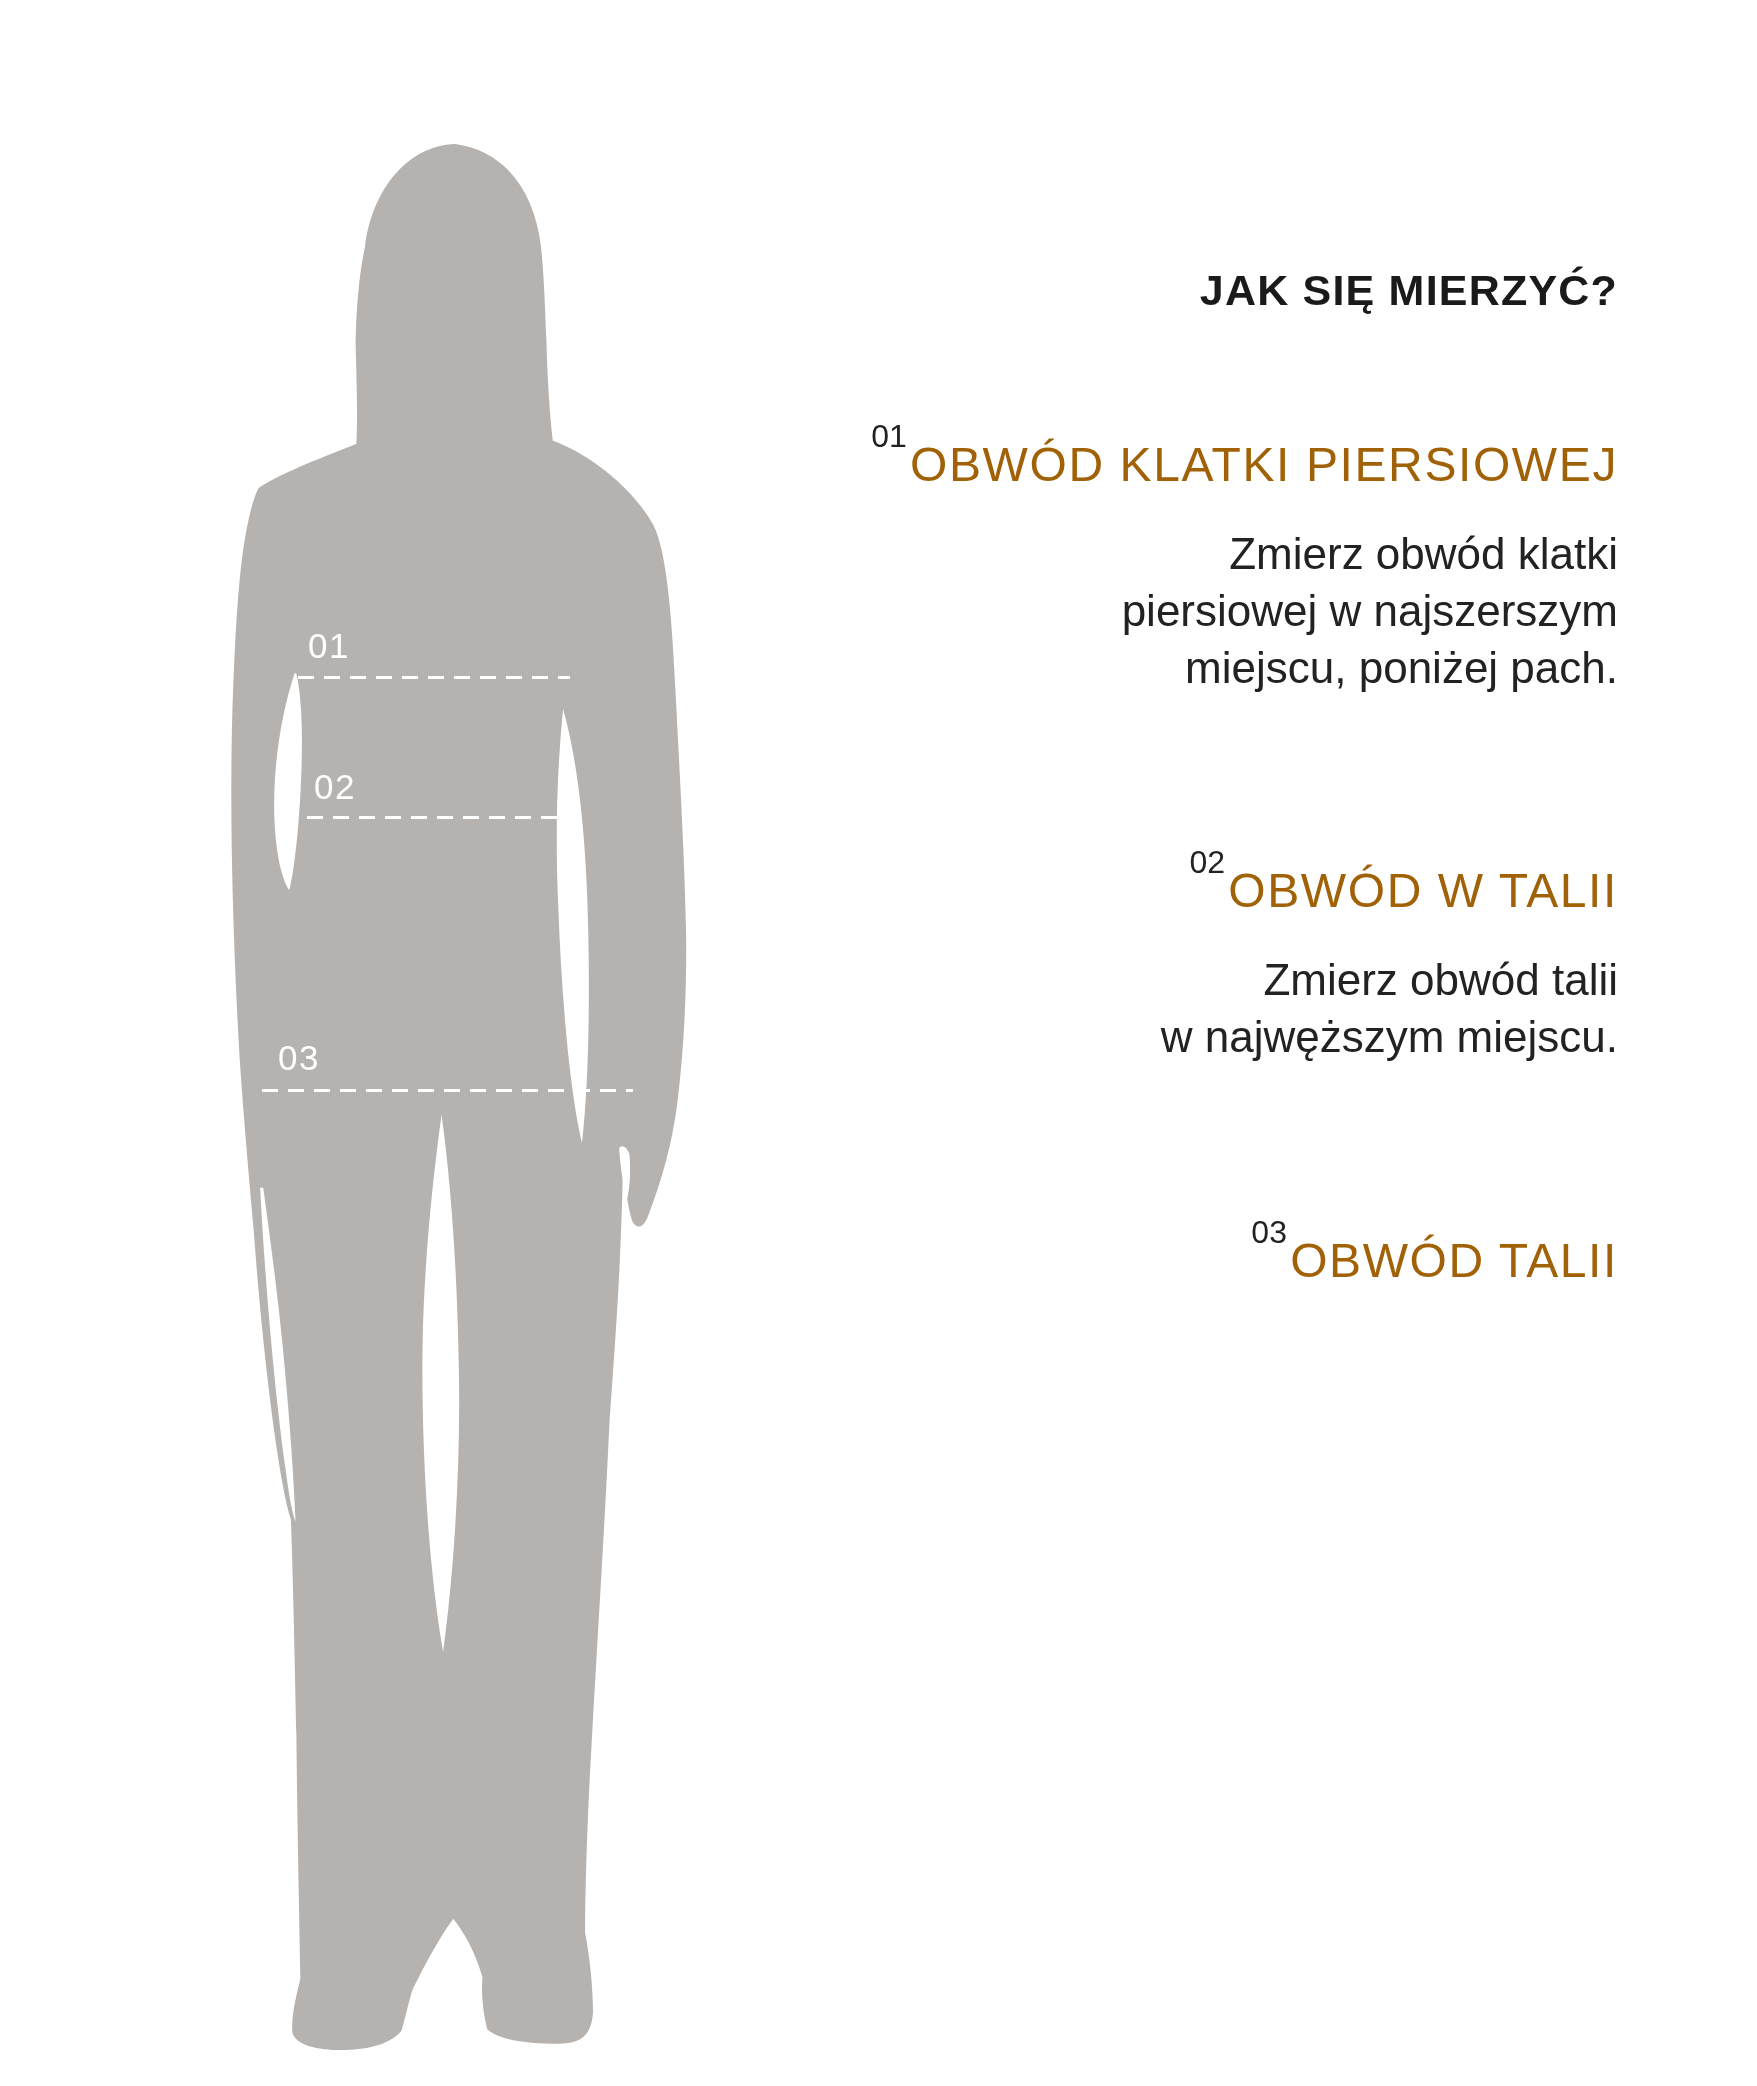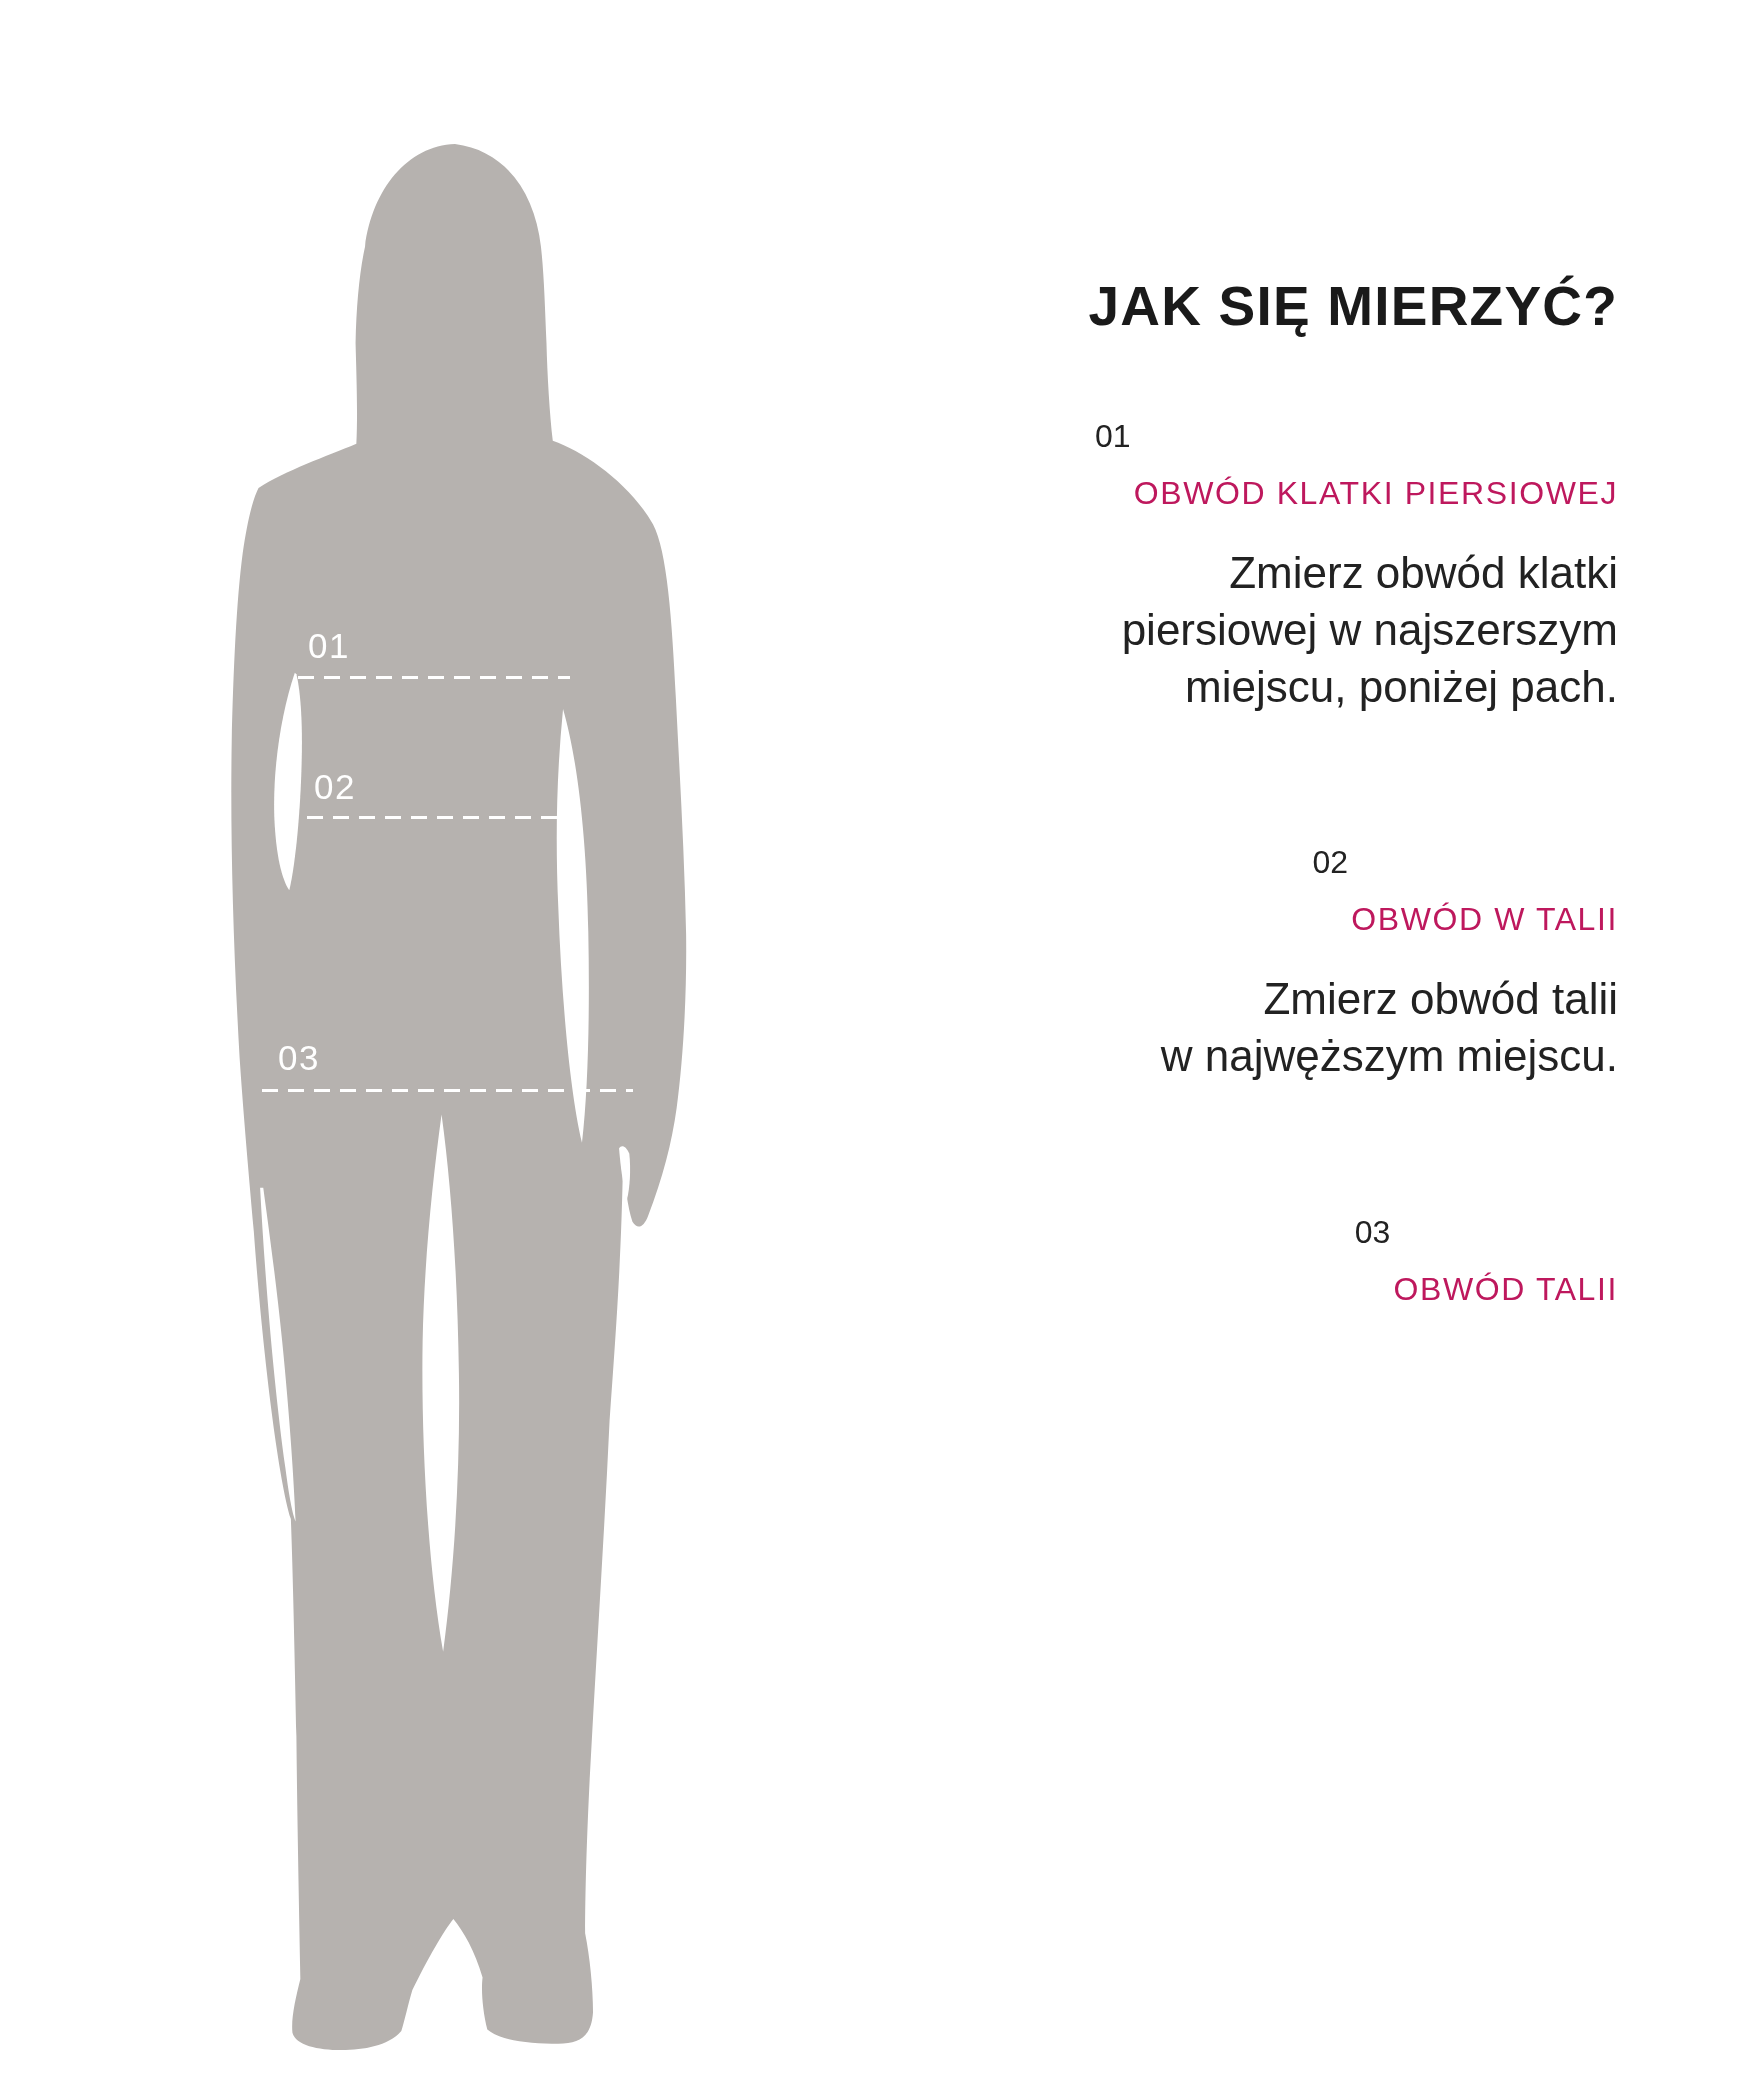--- a/index.html
+++ b/index.html
@@ -43,21 +43,21 @@
   }
   .flabel-01 { left: 308px; top: 628px; }
   .flabel-02 { left: 314px; top: 769px; }
   .flabel-03 { left: 278px; top: 1040px; }
 
   
   .page-title {
     position: absolute;
     top: 237px;
     right: 139px;
-    font-size: 55px;
+    font-size: 43px;
     font-weight: 700;
     letter-spacing: 1.2px;
     color: #1a1a1a;
     white-space: nowrap;
     text-align: center;
   }
 
   .section {
     position: absolute;
     right: 139px;
@@ -73,27 +73,27 @@
     align-items: flex-start;
   }
   .sec-num {
     font-size: 32px;
     line-height: 1;
     font-weight: 400;
     color: #222222;
     margin-right: 3.2px;
   }
   .sec-heading {
-    font-size: 32px;
+    font-size: 48px;
     line-height: 1.1;
     font-weight: 400;
     letter-spacing: 1.6px;
-    margin-top: 56px;
+    margin-top: 19px;
     white-space: nowrap;
-    color: #be185d;
+    color: #a16207;
   }
   .sec-body {
     margin: 33px 0 0 0;
     font-size: 44px;
     line-height: 57px;
     font-weight: 400;
     color: #222222;
     white-space: pre-line;
   }
 </style>

